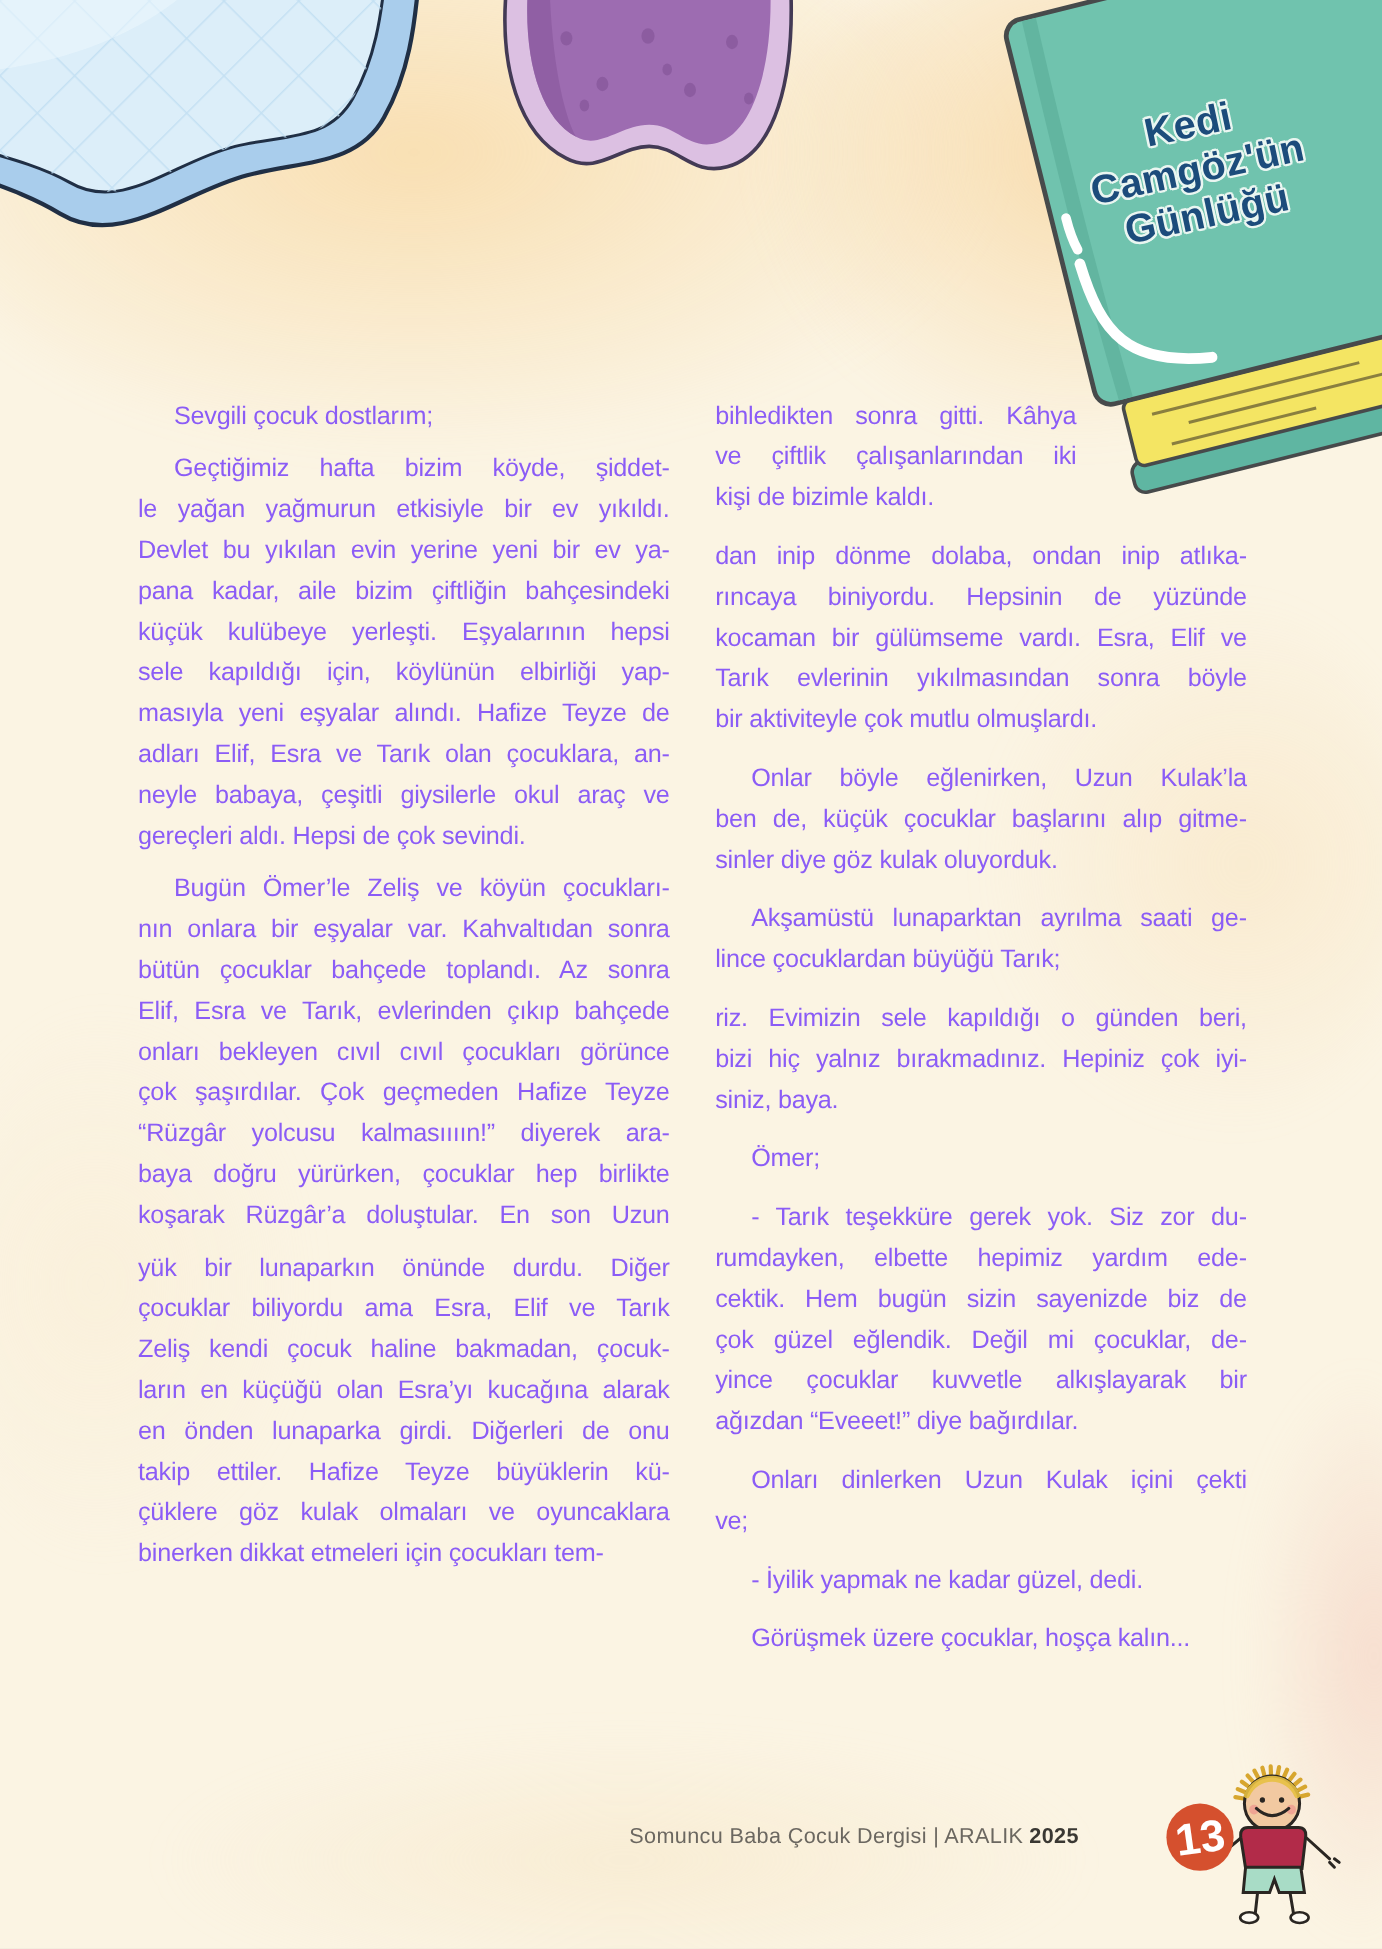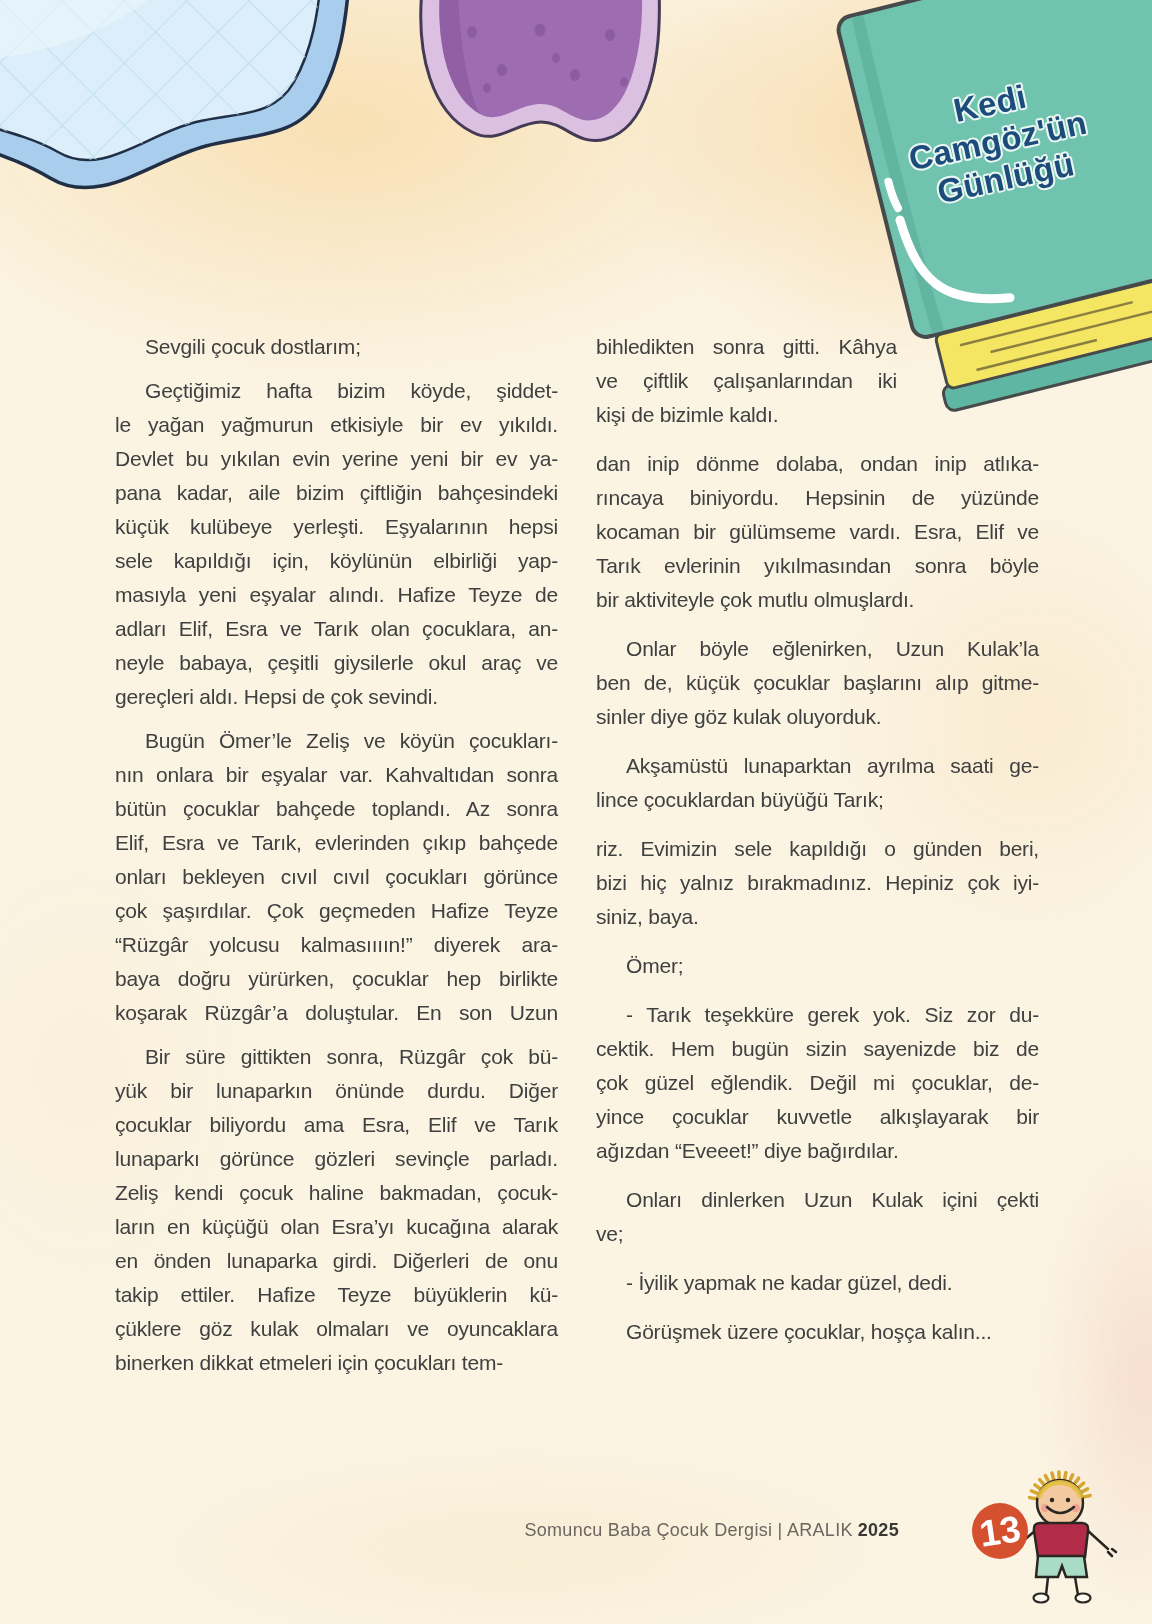--- a/index.html
+++ b/index.html
@@ -12,21 +12,21 @@
          background:radial-gradient(ellipse at 50% 40%,rgba(246,198,124,.5),rgba(246,198,124,0) 68%);}
   .wash3{left:820px;top:500px;width:360px;height:440px;
          background:radial-gradient(ellipse at 60% 50%,rgba(248,222,180,.4),rgba(248,222,180,0) 70%);}
   .wash4{left:1040px;top:1140px;width:150px;height:480px;
          background:radial-gradient(ellipse at 70% 50%,rgba(243,203,190,.55),rgba(243,203,190,0) 70%);}
   .wash5{left:140px;top:1450px;width:760px;height:200px;
          background:radial-gradient(ellipse at 50% 50%,rgba(246,228,194,.45),rgba(246,228,194,0) 72%);}
   .wash6{left:-40px;top:840px;width:300px;height:460px;
          background:radial-gradient(ellipse at 40% 50%,rgba(249,235,208,.4),rgba(249,235,208,0) 70%);}
   #decor{position:absolute;inset:0;z-index:1;pointer-events:none;}
-  .col{position:absolute;top:330px;width:443px;z-index:2;color:#404040;
+  .col{position:absolute;top:330px;width:443px;z-index:2;color:#8b5cf6;
        font-size:21px;line-height:34px;letter-spacing:-0.2px;}
   .col-left{left:115px;}
   .col-right{left:596px;}
   .para{margin:0 0 10px 0;}
   .col-right .para{margin-bottom:15px;}
   .ln{text-align:justify;text-align-last:justify;}
   .ln.end{text-align-last:left;}
   .ln.ind{text-indent:30px;}
   .ln.nar{padding-right:142px;}
   .book-title{position:absolute;left:878px;top:84px;width:240px;z-index:2;
@@ -157,24 +157,22 @@
         <div class="ln">nın onlara bir eşyalar var. Kahvaltıdan sonra</div>
         <div class="ln">bütün çocuklar bahçede toplandı. Az sonra</div>
         <div class="ln">Elif, Esra ve Tarık, evlerinden çıkıp bahçede</div>
         <div class="ln">onları bekleyen cıvıl cıvıl çocukları görünce</div>
         <div class="ln">çok şaşırdılar. Çok geçmeden Hafize Teyze</div>
         <div class="ln">“Rüzgâr yolcusu kalmasıııın!” diyerek ara-</div>
         <div class="ln">baya doğru yürürken, çocuklar hep birlikte</div>
         <div class="ln">koşarak Rüzgâr’a doluştular. En son Uzun</div>
       </div>
       <div class="para">
-        <div class="ln ind">Bir süre gittikten sonra, Rüzgâr çok bü-</div>
         <div class="ln">yük bir lunaparkın önünde durdu. Diğer</div>
         <div class="ln">çocuklar biliyordu ama Esra, Elif ve Tarık</div>
-        <div class="ln">lunaparkı görünce gözleri sevinçle parladı.</div>
         <div class="ln">Zeliş kendi çocuk haline bakmadan, çocuk-</div>
         <div class="ln">ların en küçüğü olan Esra’yı kucağına alarak</div>
         <div class="ln">en önden lunaparka girdi. Diğerleri de onu</div>
         <div class="ln">takip ettiler. Hafize Teyze büyüklerin kü-</div>
         <div class="ln">çüklere göz kulak olmaları ve oyuncaklara</div>
         <div class="ln end">binerken dikkat etmeleri için çocukları tem-</div>
       </div>
     </div>
   <div class="col col-right" id="col-right">
       <div class="para">
@@ -201,20 +199,21 @@
       <div class="para">
         <div class="ln">riz. Evimizin sele kapıldığı o günden beri,</div>
         <div class="ln">bizi hiç yalnız bırakmadınız. Hepiniz çok iyi-</div>
         <div class="ln end">siniz, baya.</div>
       </div>
       <div class="para">
         <div class="ln end ind">Ömer;</div>
       </div>
       <div class="para">
         <div class="ln ind">- Tarık teşekküre gerek yok. Siz zor du-</div>
+        <div class="ln">rumdayken, elbette hepimiz yardım ede-</div>
         <div class="ln">cektik. Hem bugün sizin sayenizde biz de</div>
         <div class="ln">çok güzel eğlendik. Değil mi çocuklar, de-</div>
         <div class="ln">yince çocuklar kuvvetle alkışlayarak bir</div>
         <div class="ln end">ağızdan “Eveeet!” diye bağırdılar.</div>
       </div>
       <div class="para">
         <div class="ln ind">Onları dinlerken Uzun Kulak içini çekti</div>
         <div class="ln end">ve;</div>
       </div>
       <div class="para">

